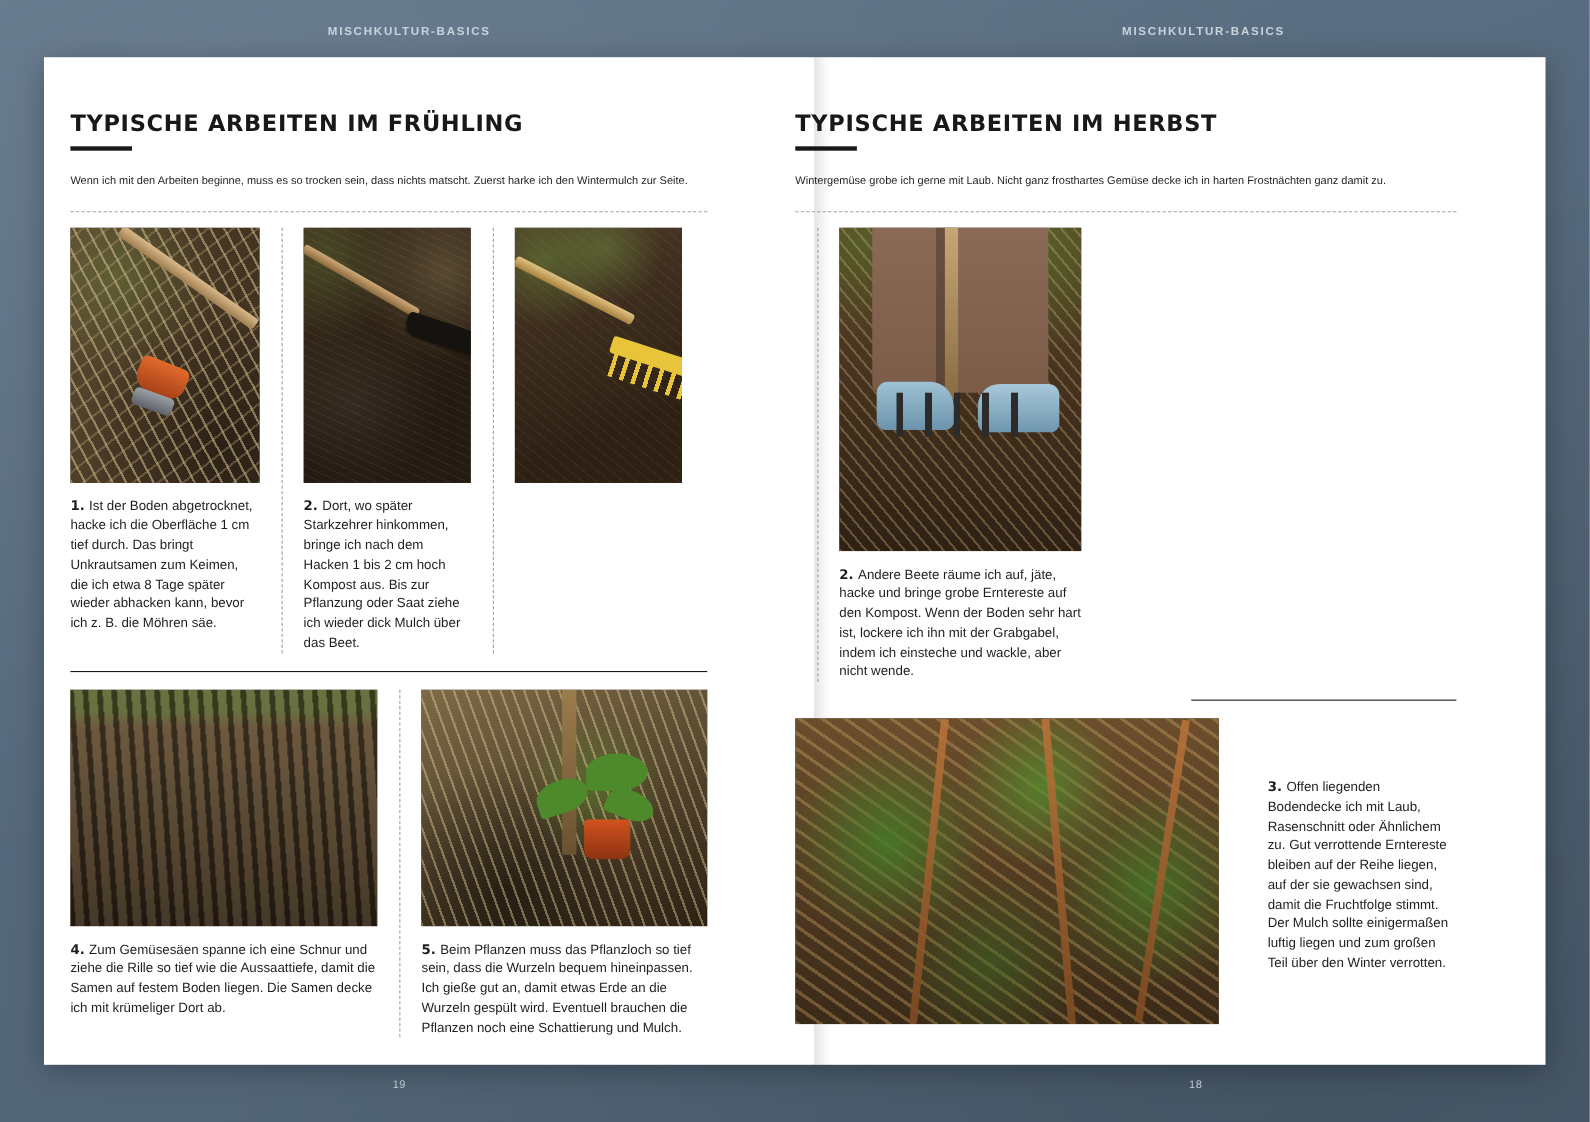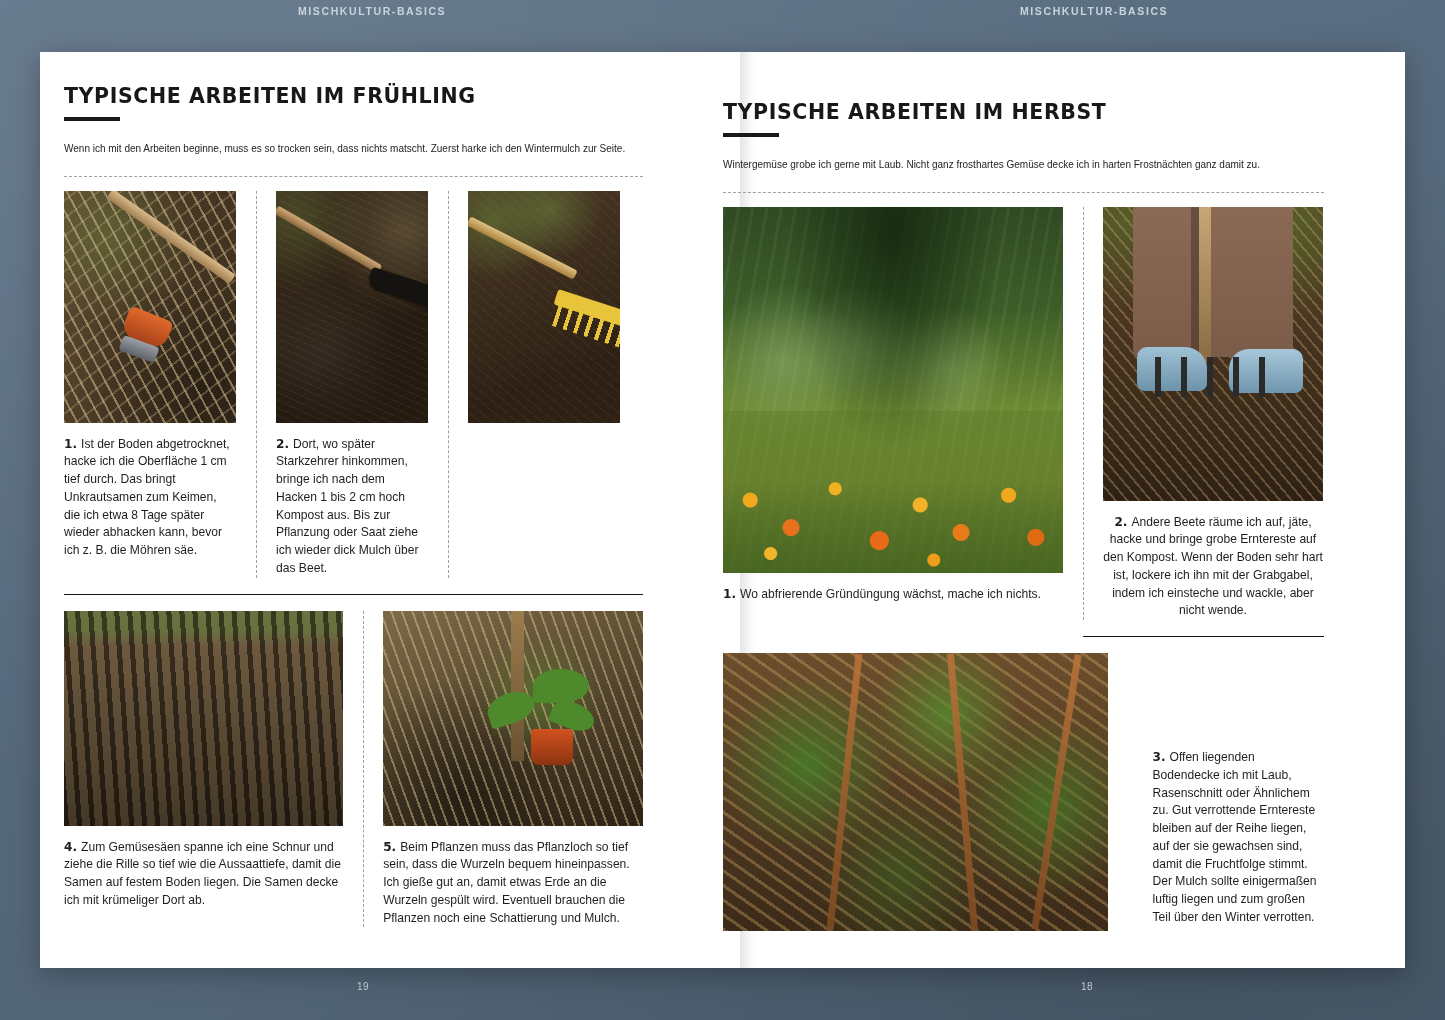--- a/index.html
+++ b/index.html
@@ -24,21 +24,21 @@
   .spread {
     position: absolute;
     left: 40px; top: 52px;
     width: 1365px; height: 916px;
     background: #ffffff;
     box-shadow: 0 6px 26px rgba(0,0,0,0.28);
     display: flex;
   }
   .running-head {
     position: absolute;
-    top: 5px;
+    top: 23px;
     font-size: 10.5px;
     letter-spacing: 1.6px;
     color: #c9d3dc;
     font-weight: 700;
     text-transform: uppercase;
   }
   .rh-left { left: 298px; }
   .rh-right { left: 1020px; }
   .folio {
     position: absolute;
@@ -47,21 +47,21 @@
     color: #c9d3dc;
     letter-spacing: .5px;
   }
   .folio-left { left: 357px; }
   .folio-right { left: 1081px; }
 
   .page {
     position: relative;
     height: 100%;
   }
-  .page-left { width: 643px; padding: 32px 40px 30px 24px; }
+  .page-left { width: 643px; padding: 48px 40px 30px 24px; }
   .page-right { width: 665px; padding: 48px 24px 30px 40px; }
   .gutter-shadow {
     position: absolute;
     left: 700px; top: 0; width: 26px; height: 100%;
     background: linear-gradient(to right, rgba(0,0,0,0.10), rgba(0,0,0,0.015) 45%, rgba(0,0,0,0) 70%);
     pointer-events: none;
   }
 
   h1.page-title {
     font-family: "DejaVu Sans", sans-serif;
@@ -127,21 +127,21 @@
     margin: 16px 0 16px 0;
   }
   .rule-solid.thin { border-top-width: 1.4px; }
 
   .cols2 { display: flex; }
   .cols2 .col { width: 50%; }
 
   
   .r-row1 { display: flex; }
   .r-left { width: 340px; position: relative; }
-  .r-right { width: 240px; position: relative; padding-left: 20px; margin-left: 20px; text-align: center; }
+  .r-right { width: 240px; position: relative; padding-left: 20px; margin-left: 20px; }
   .r-right:before {
     content: ""; position: absolute; left: 0; top: 0; bottom: 0;
     border-left: 1px dashed #9aa2a8;
   }
   .r-row2 { display: flex; margin-top: 14px; }
   .r2-left { width: 400px; }
   .r2-right { width: 200px; position: relative; padding-left: 22px; margin-left: 22px; }
 
   
   .ph { position: absolute; inset: 0; }
@@ -354,29 +354,20 @@
 
   <div class="gutter-shadow"></div>
 
   <div class="page page-right">
     <h1 class="page-title">TYPISCHE ARBEITEN IM HERBST</h1>
     <div class="title-rule"></div>
     <p class="intro">Wintergemüse grobe ich gerne mit Laub. Nicht ganz frosthartes Gemüse decke ich in harten Frostnächten ganz damit zu.</p>
     <div class="dashed"></div>
 
     <div class="r-row1">
-      <div class="r-left">
-        <div class="photo" style="height:366px">
-          <div class="ph p6"></div>
-          <div class="flowers"></div>
-        </div>
-        <div class="cap">
-          <b>1.</b><span>Wo abfrierende Gründüngung wächst, mache ich nichts.</span>
-        </div>
-      </div>
 
       <div class="r-right">
         <div class="photo" style="height:294px">
           <div class="ph p7"></div>
           <div class="legs"></div>
           <div class="fork-h"></div>
           <div class="boot1"></div>
           <div class="boot2"></div>
           <div class="fork-t"></div>
         </div>
@@ -391,19 +382,19 @@
     <div class="r-row2">
       <div class="r2-left">
         <div class="photo" style="height:278px">
           <div class="ph p8"></div>
           <div class="cane" style="left:118px;transform:rotate(6deg);"></div>
           <div class="cane" style="left:236px;transform:rotate(-5deg);"></div>
           <div class="cane" style="left:330px;transform:rotate(9deg);"></div>
         </div>
       </div>
       <div class="r2-right">
-        <div class="cap" style="margin-top:96px">
+        <div class="cap" style="margin-top:54px">
           <b>3.</b><span>Offen liegenden Bodendecke ich mit Laub, Rasenschnitt oder Ähnlichem zu. Gut verrottende Erntereste bleiben auf der Reihe liegen, auf der sie gewachsen sind, damit die Fruchtfolge stimmt. Der Mulch sollte einigermaßen luftig liegen und zum großen Teil über den Winter verrotten.</span>
         </div>
       </div>
     </div>
   </div>
 </div>
 
 </body></html>

